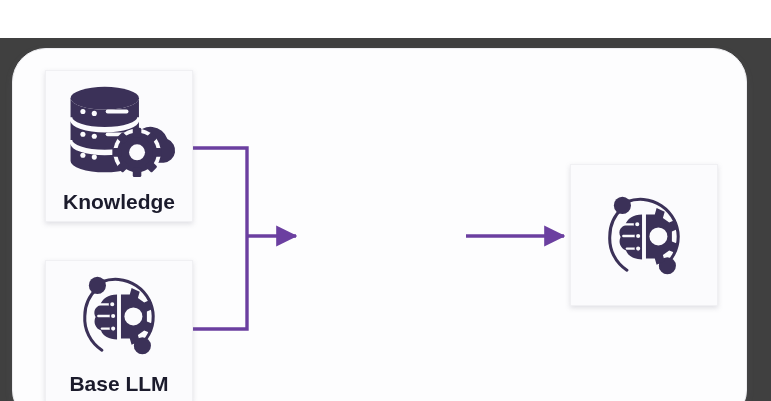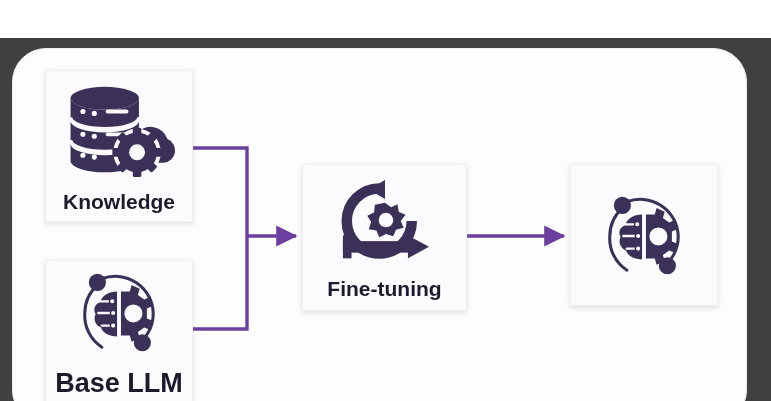--- a/index.html
+++ b/index.html
@@ -70,21 +70,21 @@
   #node-knowledge {
     left: 45px;  top: 32px;  width: 148px; height: 152px;
   }
   #node-knowledge .iconwrap { width: 120px; height: 96px; margin-top: 2px; }
   #node-knowledge .label { font-size: 21px; margin-top: 13px; }
 
   #node-base-llm {
     left: 45px;  top: 222px; width: 148px; height: 142px;
   }
   #node-base-llm .iconwrap { width: 104px; height: 90px; margin-top: 2px; }
-  #node-base-llm .label { font-size: 27px; margin-top: 12px; }
+  #node-base-llm .label { font-size: 21px; margin-top: 12px; }
 
   #node-finetuning {
     left: 302px; top: 126px; width: 165px; height: 147px;
   }
   #node-finetuning .iconwrap { width: 104px; height: 88px; margin-top: 2px; }
   #node-finetuning .label { font-size: 21px; margin-top: 12px; }
 
   #node-tuned-llm {
     left: 570px; top: 126px; width: 148px; height: 142px;
   }
@@ -218,48 +218,20 @@
         </g>
 
         <circle cx="66" cy="50.5" r="10" fill="#fbfbfd"></circle>
 
         <rect x="48" y="24" width="4" height="54" fill="#fbfbfd"></rect>
       </svg>
     </div>
     <div class="label">Base LLM</div>
   </div>
 
-  <div class="node" id="node-finetuning">
-    <div class="iconwrap">
-      <svg viewBox="0 0 100 92" width="98" height="88">
-
-        <g fill="none" stroke="#3b3158" stroke-width="11" stroke-linecap="butt">
-          <path d="M 44 11
-                   A 34 34 0 1 0 78 45"></path>
-        </g>
-
-        <path d="M 50 2 L 50 22 L 33 12 Z" fill="#3b3158"></path>
-
-        <g fill="#3b3158">
-          <path d="M 50 26
-                   L 56.5 30.5 L 63 27.5 L 64.5 35.5 L 71.5 38.5 L 66.5 45
-                   L 69.5 52 L 61.5 54 L 58.5 61 L 51 58.5 L 44 62 L 41 55
-                   L 33 53.5 L 35.5 46 L 31.5 39.5 L 38.5 36 L 39.5 28 Z"></path>
-        </g>
-        <circle cx="51" cy="44" r="7.6" fill="#fbfbfd"></circle>
-
-        <g fill="#3b3158">
-          <rect x="6" y="66" width="73" height="12"></rect>
-          <path d="M 74 60 L 96 72 L 74 84 Z"></path>
-          <rect x="6" y="60" width="9" height="24"></rect>
-        </g>
-      </svg>
-    </div>
-    <div class="label">Fine-tuning</div>
-  </div>
 
   <div class="node" id="node-tuned-llm">
     <div class="iconwrap">
       <svg viewBox="0 0 100 100" width="90" height="90">
         <g fill="none" stroke="#3b3158" stroke-width="3.4" stroke-linecap="round">
           <path d="M 31 12 A 42 42 0 0 1 88 50 A 42 42 0 0 1 69 86"></path>
           <path d="M 31 88 A 42 42 0 0 1 12 50 A 42 42 0 0 1 26 19"></path>
         </g>
         <circle cx="26" cy="16" r="9.5" fill="#3b3158"></circle>
         <circle cx="76" cy="83" r="9.5" fill="#3b3158"></circle>

